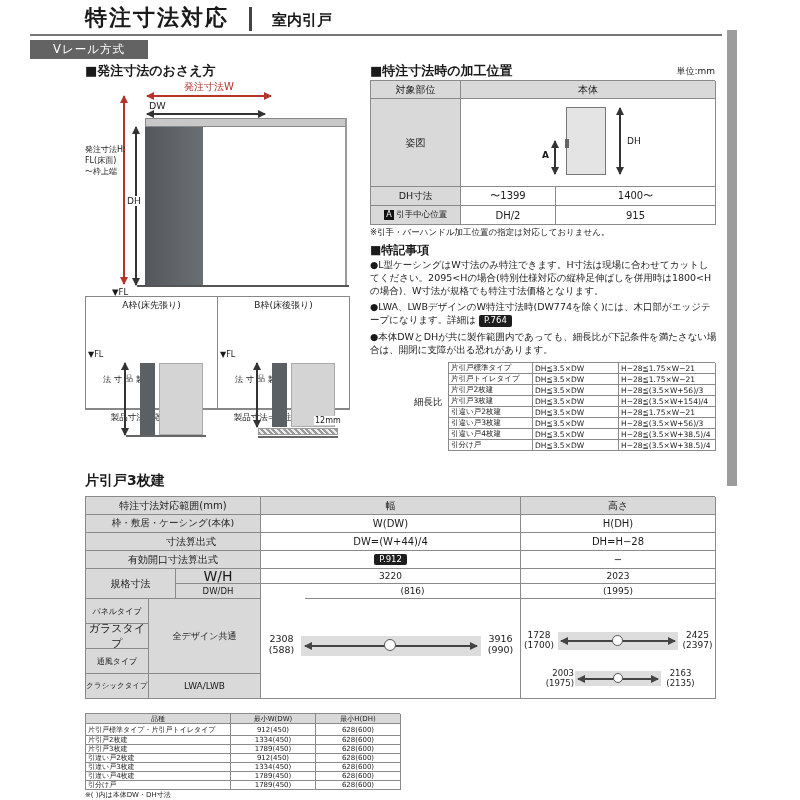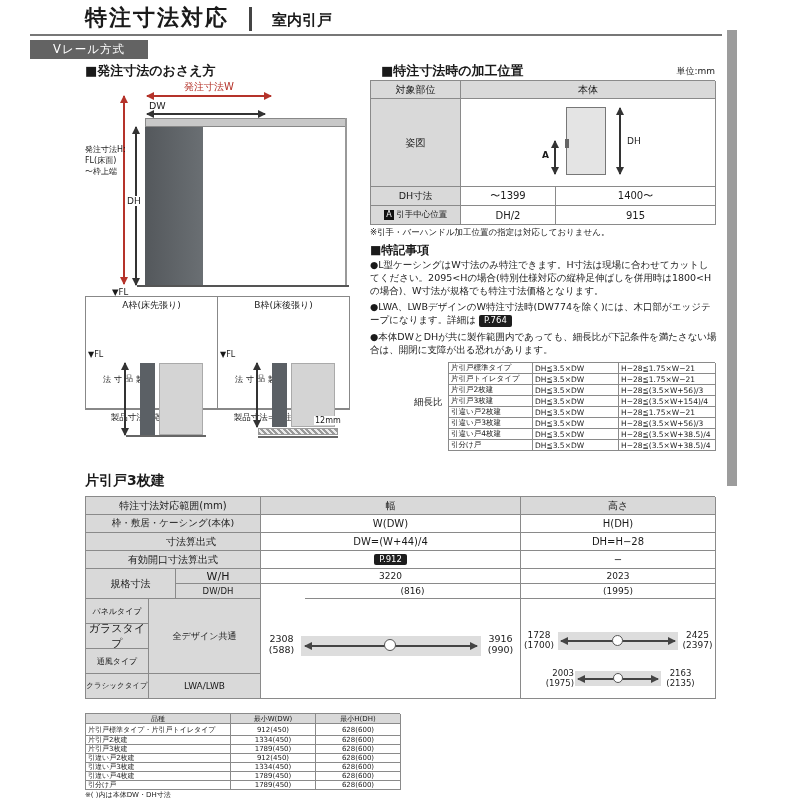--- a/index.html
+++ b/index.html
@@ -96,21 +96,21 @@
         <div class="abs" style="left:73px;top:3px;width:44px;height:64px;background:#d4d4d4;border:1px solid #aaa;"></div>
         <div class="abs" style="left:40px;top:68px;width:80px;height:7px;background:repeating-linear-gradient(45deg,#9a9a9a 0 2px,#ececec 2px 4px);border:1px solid #999;"></div>
         <div class="abs" style="left:96px;top:56px;font-size:8px;background:#fff;padding:0 1px;">12mm</div>
         <div class="abs" style="left:40px;top:76px;width:80px;height:2px;background:#666;"></div>
         <div class="abs" style="left:2px;bottom:1px;font-size:8px;">▼FL</div>
       </div>
       <div class="frm-bar">製品寸法=発注寸法H+16</div>
     </div>
   </div>
 
-  <div class="sec-h" style="left:370px;top:62px;margin-left:11px;">■特注寸法時の加工位置</div>
+  <div class="sec-h" style="left:370px;top:62px;">■特注寸法時の加工位置</div>
   <div class="abs" style="left:600px;top:65px;width:115px;text-align:right;font-size:9px;">単位:mm</div>
 
   <div class="gtable ptable">
     <div class="gcell gray" style="grid-area:1/1/2/2;">対象部位</div>
     <div class="gcell gray" style="grid-area:1/2/2/4;">本体</div>
     <div class="gcell gray" style="grid-area:2/1/3/2;">姿図</div>
     <div class="gcell" style="grid-area:2/2/3/4;position:relative;display:block;background:#fff;">
       <div class="abs" style="left:105px;top:8px;width:40px;height:68px;background:#e4e4e4;border:1px solid #777;"></div>
       <div class="varrow" style="left:158px;top:9px;height:66px;"></div>
       <div class="abs" style="left:166px;top:37px;font-size:9px;">DH</div>
@@ -183,21 +183,21 @@
     <div class="gcell" style="grid-area:3/4/4/5;">DW=(W+44)/4</div>
     <div class="gcell" style="grid-area:3/5/4/6;">DH=H−28</div>
 
     <div class="gcell gray" style="grid-area:4/1/5/4;">有効開口寸法算出式</div>
     <div class="gcell" style="grid-area:4/4/5/5;">
         <span class="badge">P.912</span>
       </div>
     <div class="gcell" style="grid-area:4/5/5/6;">−</div>
 
     <div class="gcell gray" style="grid-area:5/1/7/3;">規格寸法</div>
-    <div class="gcell gray" style="grid-area:5/3/6/4;font-size:11px;">W/H</div>
+    <div class="gcell gray" style="grid-area:5/3/6/4;font-size:14px;">W/H</div>
     <div class="gcell gray" style="grid-area:6/3/7/4;font-size:8.5px;">DW/DH</div>
     <div class="gcell" style="grid-area:5/4/6/5;font-size:9px;">3220</div>
     <div class="gcell" style="grid-area:5/5/6/6;font-size:9px;">2023</div>
     <div class="gcell" style="grid-area:6/4/7/5;font-size:9px;margin-left:44px;">(816)</div>
     <div class="gcell" style="grid-area:6/5/7/6;font-size:9px;">(1995)</div>
 
     <div class="gcell gray" style="grid-area:7/1/8/2;font-size:8px;">パネルタイプ</div>
     <div class="gcell gray" style="grid-area:8/1/9/2;font-size:11px;">ガラスタイプ</div>
     <div class="gcell gray" style="grid-area:9/1/10/2;font-size:8px;">通風タイプ</div>
     <div class="gcell gray" style="grid-area:7/2/10/4;font-size:9px;">全デザイン共通</div>

